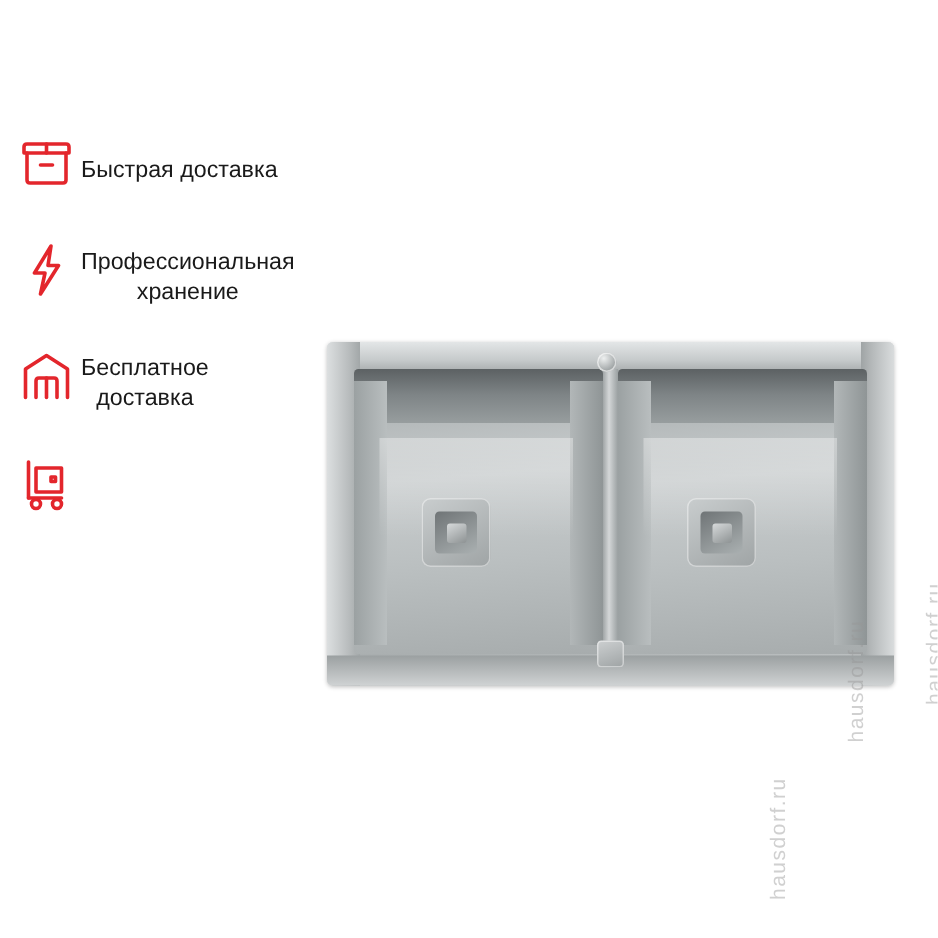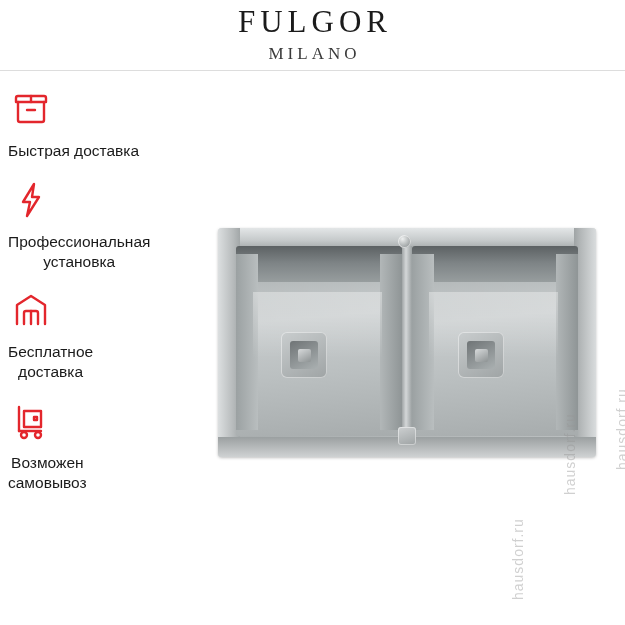--- a/index.html
+++ b/index.html
@@ -60,22 +60,21 @@
     left: 8px;
     top: 86px;
     width: 205px;
     display: flex;
     flex-direction: column;
     align-items: center;
   }
   .feature {
     width: 205px;
     display: flex;
-    flex-direction: column;
-    align-items: flex-start;
+    align-items: center;
     margin-bottom: 16px;
   }
   .feature-icon {
     width: 46px;
     height: 46px;
     display: flex;
     align-items: center;
     justify-content: center;
     margin-bottom: 9px;
   }
@@ -236,24 +235,20 @@
   }
   .wm1 { left: 614px; top: 470px; }
   .wm2 { left: 562px; top: 495px; }
   .wm3 { left: 510px; top: 600px; }
 </style>
 </head>
 <body>
 
 <div class="page">
 
-  <div class="header">
-    <div class="brand-main">FULGOR</div>
-    <div class="brand-sub">MILANO</div>
-  </div>
 
   <div class="features">
 
     <div class="feature">
       <div class="feature-icon">
         <svg width="40" height="40" viewBox="0 0 40 40" fill="none" stroke="#e3262c" stroke-width="2.4" stroke-linecap="round" stroke-linejoin="round">
           <path d="M7 13 L7 31 Q7 33 9 33 L31 33 Q33 33 33 31 L33 13"></path>
           <path d="M5 13 L5 9 Q5 7 7 7 L33 7 Q35 7 35 9 L35 13 Z"></path>
           <path d="M20 7 L20 13"></path>
           <path d="M16 21 L24 21"></path>
@@ -262,21 +257,21 @@
       <div class="feature-label">Быстрая доставка</div>
     </div>
 
     <div class="feature">
       <div class="feature-icon">
         <svg width="34" height="40" viewBox="0 0 34 40" fill="none" stroke="#e3262c" stroke-width="2.4" stroke-linecap="round" stroke-linejoin="round">
           <path d="M20 4 L9 22 L16 22 L13 36 L25 17 L18 17 Z"></path>
         </svg>
       </div>
       <div class="feature-label">Профессиональная
-установка</div>
+хранение</div>
     </div>
 
     <div class="feature">
       <div class="feature-icon">
         <svg width="40" height="40" viewBox="0 0 40 40" fill="none" stroke="#e3262c" stroke-width="2.4" stroke-linecap="round" stroke-linejoin="round">
           <path d="M6 34 L6 15 L20 6 L34 15 L34 34"></path>
           <path d="M13 34 L13 23 Q13 21 15 21 L25 21 Q27 21 27 23 L27 34"></path>
           <path d="M20 21 L20 34"></path>
         </svg>
       </div>
@@ -288,22 +283,20 @@
       <div class="feature-icon">
         <svg width="40" height="40" viewBox="0 0 40 40" fill="none" stroke="#e3262c" stroke-width="2.4" stroke-linecap="round" stroke-linejoin="round">
           <path d="M8 6 L8 30"></path>
           <path d="M8 30 L30 30"></path>
           <circle cx="13" cy="34" r="3"></circle>
           <circle cx="27" cy="34" r="3"></circle>
           <path d="M13 10 L30 10 L30 26 L13 26 Z"></path>
           <path d="M23 16 L26 16 L26 19 L23 19 Z"></path>
         </svg>
       </div>
-      <div class="feature-label">Возможен
-самовывоз</div>
     </div>
 
   </div>
 
   <div class="product">
     <div class="sink-outer">
       <div class="sink-rim-top"></div>
       <div class="sink-rim-left"></div>
       <div class="sink-rim-right"></div>
       <div class="sink-rim-bottom"></div>

